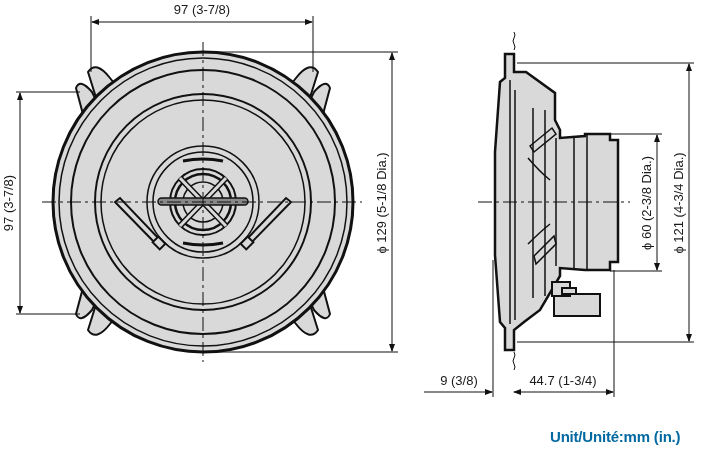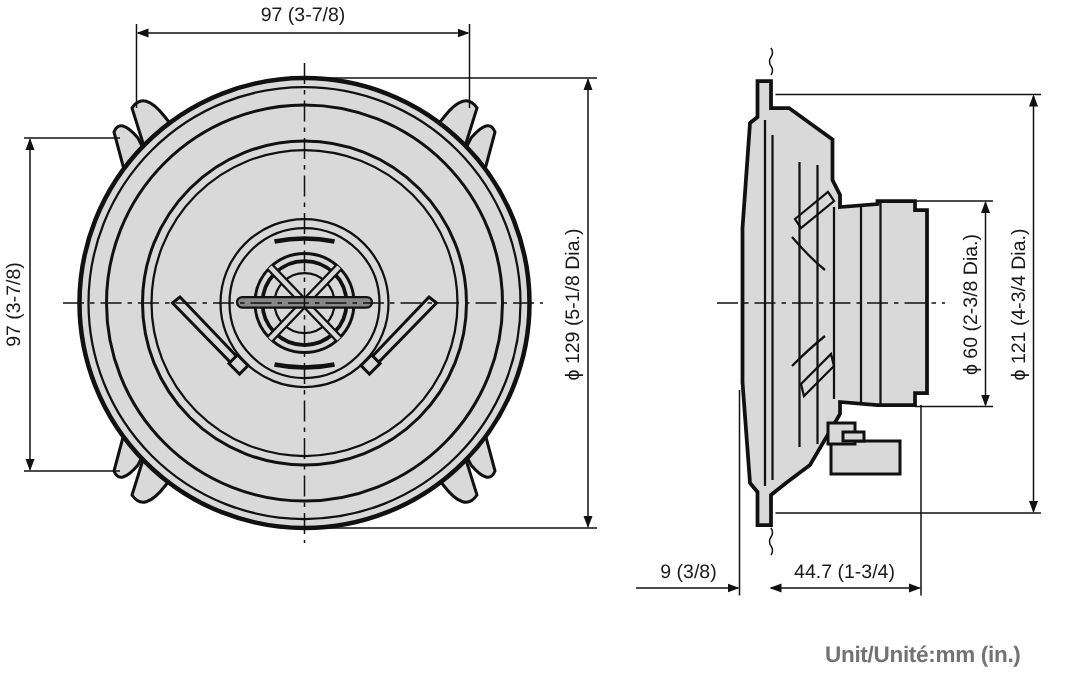--- a/index.html
+++ b/index.html
@@ -1,19 +1,19 @@
 <!DOCTYPE html>
 <html><head>
 <meta charset="utf-8">
 <style>
   html, body { margin: 0; padding: 0; background: #ffffff; }
   body { width: 720px; height: 453px; position: relative; overflow: hidden; font-family: "Liberation Sans", sans-serif; }
   svg { position: absolute; left: 0; top: 0; }
   .dim-text { font-family: "Liberation Sans", sans-serif; font-size: 13px; fill: #1a1a1a; }
-  .unit-label { position: absolute; left: 550px; top: 428px; font-family: "Liberation Sans", sans-serif; font-weight: bold; font-size: 15px; color: #737373; letter-spacing: -0.2px; }
+  .unit-label { position: absolute; left: 550px; top: 428px; font-family: "Liberation Sans", sans-serif; font-weight: bold; font-size: 15px; color: #0369a1; letter-spacing: -0.2px; }
 </style>
 </head>
 <body>
 
 <svg width="720" height="453" viewBox="0 0 720 453">
   <defs>
     <marker id="arr" markerWidth="8" markerHeight="8" refX="7" refY="4" orient="auto-start-reverse" markerUnits="userSpaceOnUse">
       <path d="M0,1 L8,4 L0,7 Z" fill="#111"></path>
     </marker>
   </defs>

